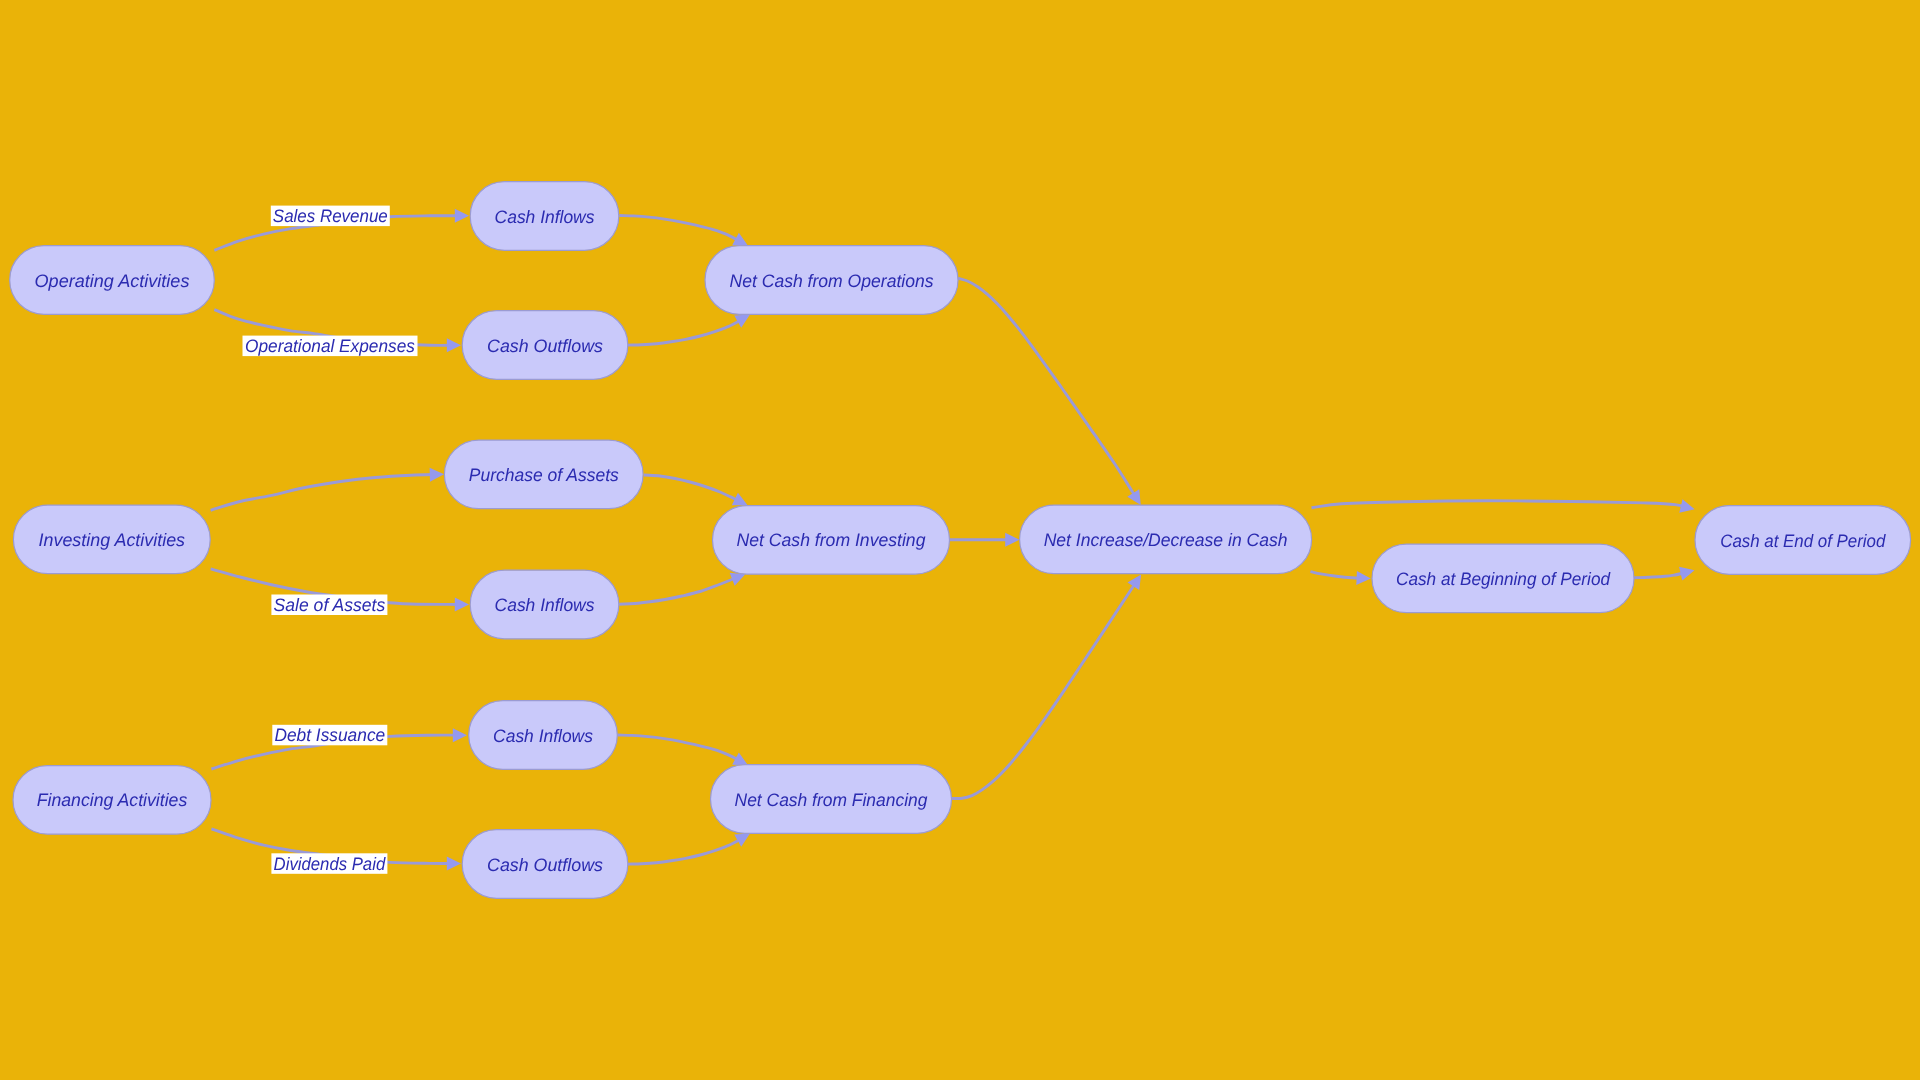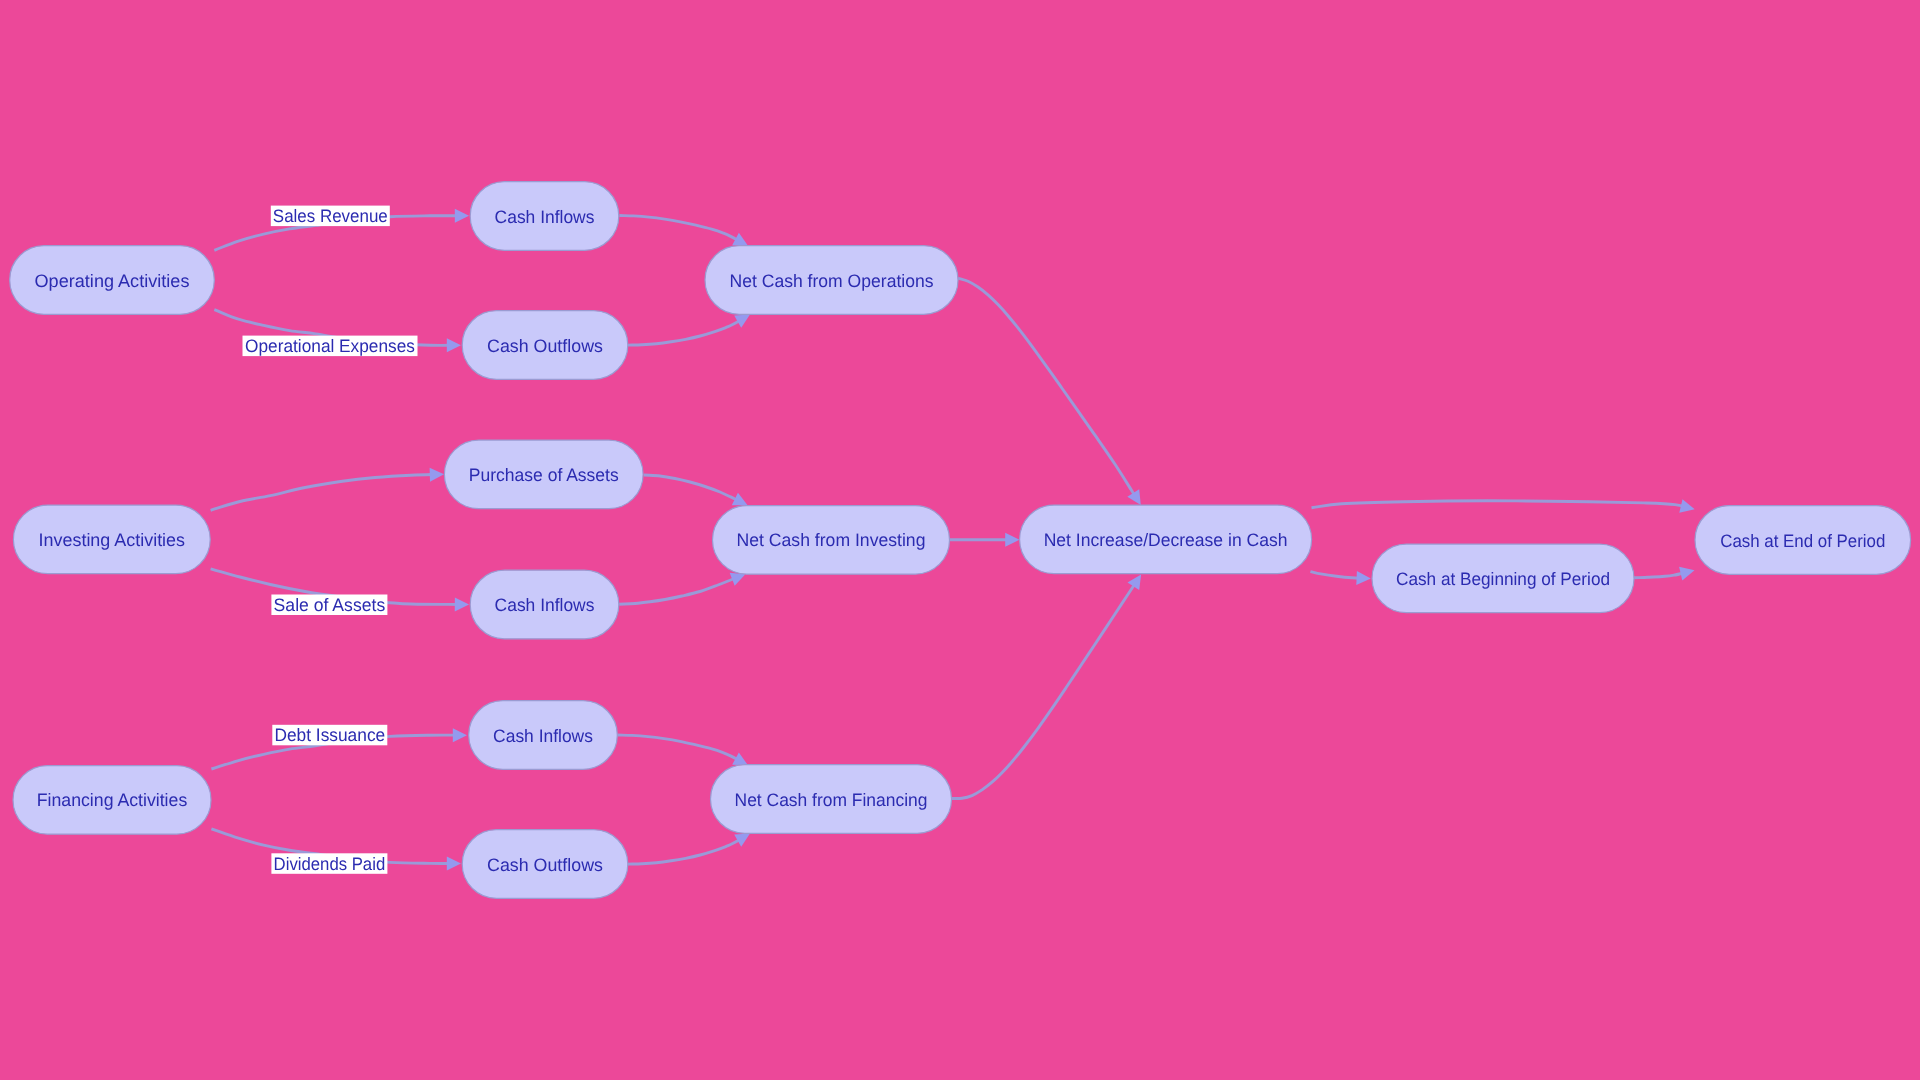--- a/index.html
+++ b/index.html
@@ -1,17 +1,17 @@
 <!DOCTYPE html>
 <html><head>
 <meta charset="utf-8">
 <style>
   html,body{margin:0;padding:0;background:#ffffff;-webkit-font-smoothing:antialiased;-moz-osx-font-smoothing:grayscale;text-rendering:geometricPrecision;}
   body{width:1920px;height:1080px;overflow:hidden;font-family:"Liberation Sans",sans-serif;}
-  #stage{position:relative;width:1920px;height:1080px;background:#ec4899;}
+  #stage{position:relative;width:1920px;height:1080px;background:#eab308;font-style:italic;}
   svg{display:block;transform:translateZ(0);}
   .node-shape{fill:#c9c9fa;stroke:#9b9bd2;stroke-width:1.2;}
   .node-label{fill:#2b2bb0;font-family:"Liberation Sans",sans-serif;font-size:18px;text-anchor:middle;dominant-baseline:central;}
   .edge-path{fill:none;stroke:#9a9ad8;stroke-width:2.9;}
   .edge-arrow{fill:#9599ee;}
   .edge-label{fill:#2b2bb0;font-family:"Liberation Sans",sans-serif;font-size:18px;text-anchor:middle;dominant-baseline:central;}
 </style>
 </head>
 <body>
 

